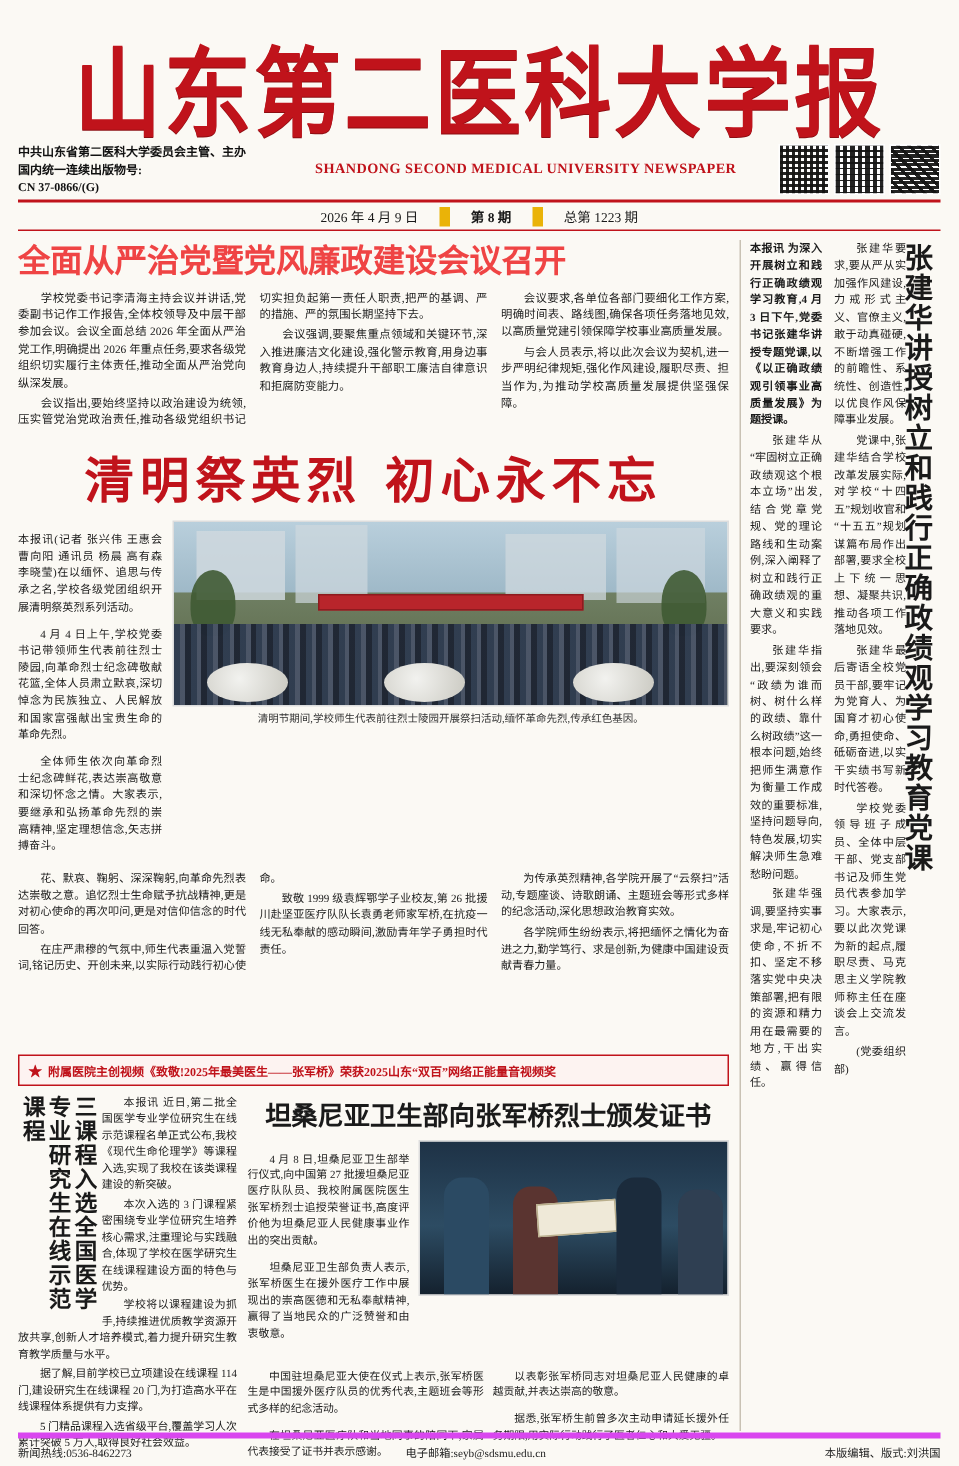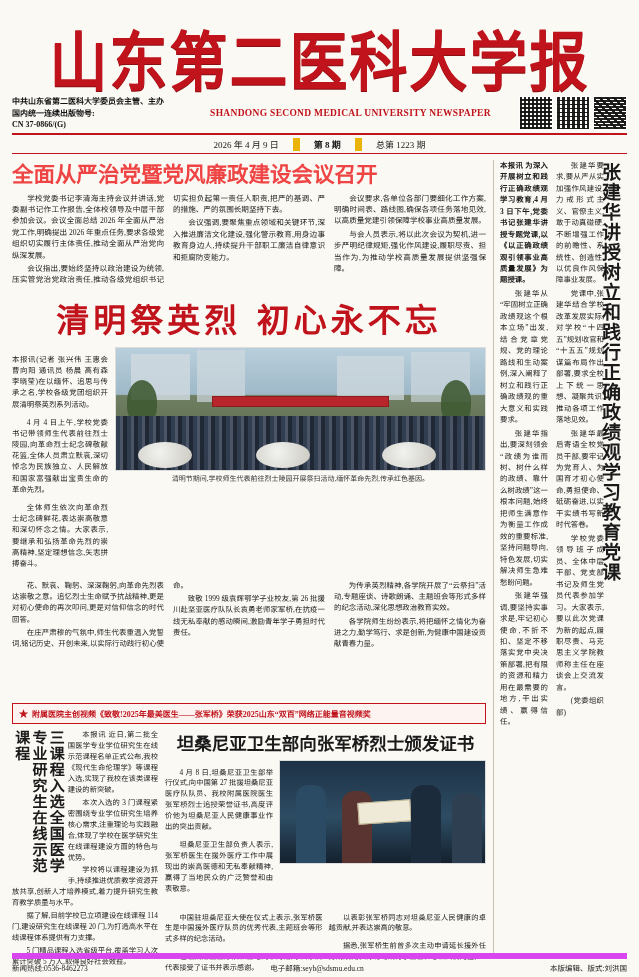--- a/index.html
+++ b/index.html
@@ -218,21 +218,21 @@
     column-count:2; column-gap:8px;
     width:104px; margin-right:24px;
     height:770px; overflow:hidden;
   }
   .rc-body p { margin:0 0 2px 0; }
   .rc-tag { text-indent:0; font-weight:bold; }
 
   
   .footer {
     position:absolute; left:12px; right:12px; bottom:4px;
-    border-top:6px solid #d946ef;
+    border-top:4px solid #d946ef;
     padding-top:3px;
     display:flex; align-items:center; font-size:7.5px; color:#222;
   }
   .footer .f1 { width:42%; }
   .footer .f2 { flex:1; }
   .footer .f3 { text-align:right; }
 </style>
 </head>
 <body>
 

